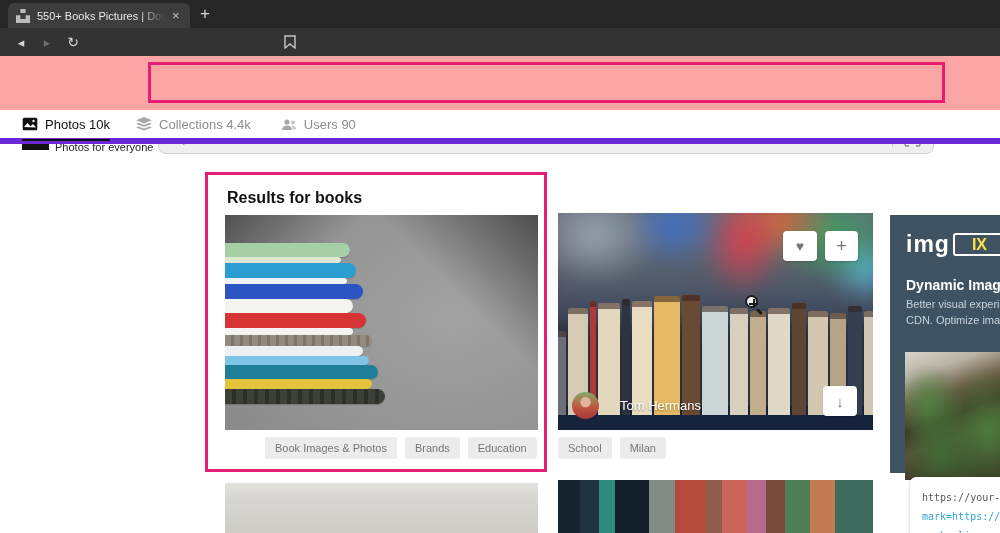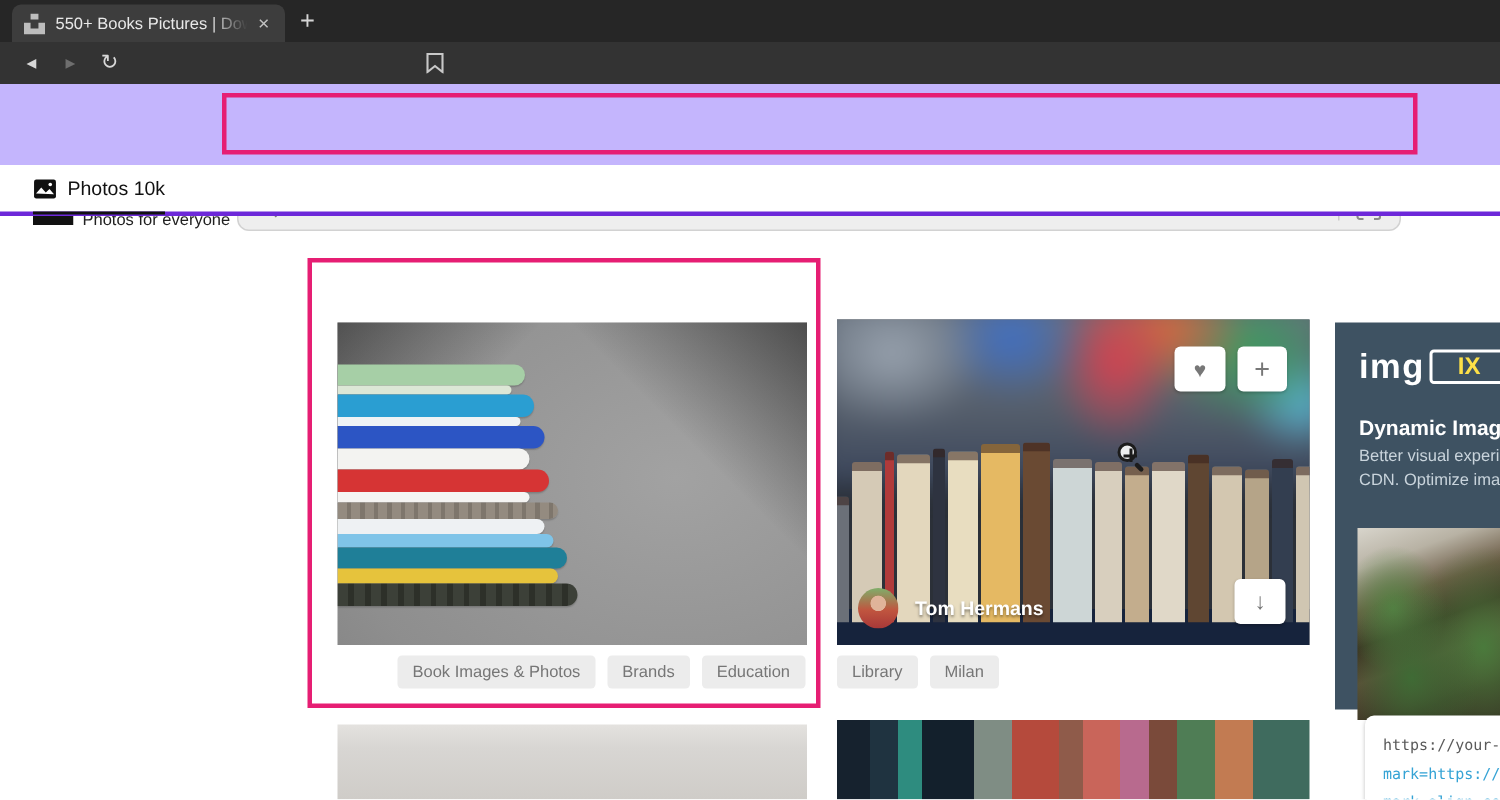--- a/index.html
+++ b/index.html
@@ -23,35 +23,35 @@
   .nav-fwd  { color:#6e6e6e; }
   .nav-reload { color:#d8d8d8; font-size:14px; }
   .bookmark-ico { margin-left:198px; width:12px; height:14px; }
   .urlbar { position:absolute; left:312px; top:33px; width:680px; height:19px; background:#282828;
             border-radius:3px; display:flex; align-items:center; padding:0 10px; gap:8px; }
   .url-text { font-size:12px; white-space:nowrap; }
   .url-domain { color:#dcdcdc; }
   .url-path { color:#8f8f8f; }
 
   
-  .site-header { position:absolute; left:0; top:56px; width:1000px; height:54px; background:#c4b5fd; }
+  .site-header { position:absolute; left:0; top:56px; width:1000px; height:54px; background:#fca5a5; }
   .logo { position:absolute; left:22px; top:67px; }
   .brand-name { position:absolute; left:55px; top:67px; font-size:15px; font-weight:bold; color:#111; }
   .brand-sub  { position:absolute; left:55px; top:85px; font-size:11px; color:#222; }
   .searchbar { position:absolute; left:158px; top:67px; width:776px; height:31px; background:#eee;
                border:1px solid #d2d2d2; border-radius:8px; display:flex; align-items:center; padding:0 12px; }
   .search-input { flex:1; border:none; background:transparent; outline:none; font-size:13px; color:#222;
                   font-family:"Liberation Sans", sans-serif; margin-left:9px; }
   .search-clear { color:#8a8a8a; font-size:15px; padding:0 10px; }
   .search-div { width:1px; height:16px; background:#cacaca; }
   .search-visual { padding-left:11px; display:flex; }
   .brands-link { position:absolute; left:978px; top:74px; font-size:13px; color:#555; white-space:nowrap; }
 
   
-  .rtabs { position:absolute; left:0; top:110px; width:1000px; height:34px; border-bottom:3px solid #6d28d9;
+  .rtabs { position:absolute; left:0; top:110px; width:1000px; height:34px; border-bottom:6px solid #6d28d9;
            display:flex; align-items:center; background:#fff;text-align:right; }
   .rtab { display:flex; align-items:center; gap:7px; font-size:13px; height:34px; }
   .rtab-photos { margin-left:22px; color:#111; border-bottom:2px solid #111; padding-top:2px; }
   .rtab-collections { margin-left:26px; color:#8d8d8d; }
   .rtab-users { margin-left:30px; color:#8d8d8d; }
 
   
   .results-heading { position:absolute; left:227px; top:189px; font-size:16px; font-weight:bold; color:#111; }
 
   .photo { position:absolute; overflow:hidden; background:#888; }
@@ -109,21 +109,21 @@
   .p2-books span:nth-child(15){ width:16px; height:82%; background:#b5a488; }
   .p2-books span:nth-child(16){ width:14px; height:88%; background:#333e50; }
   .p2-books span:nth-child(17){ width:20px; height:84%; background:#d0c6b2; }
 
   .hover-btn { position:absolute; background:#fff; border-radius:4px; color:#777;
                display:flex; align-items:center; justify-content:center;
                box-shadow:0 1px 2px rgba(0,0,0,.2); }
   .btn-like { width:34px; height:30px; right:56px; top:18px; font-size:14px; }
   .btn-add  { width:33px; height:30px; right:15px; top:18px; font-size:18px; }
   .btn-down { width:34px; height:30px; right:16px; bottom:14px; font-size:15px; }
-  .attribution { position:absolute; left:14px; bottom:11px; display:flex; align-items:center; gap:11px;font-weight:bold; }
+  .attribution { position:absolute; left:14px; bottom:11px; display:flex; align-items:center; gap:21px; }
   .avatar { width:27px; height:27px; border-radius:50%;
             background:
               radial-gradient(9px 9px at 50% 38%, #e0b49a 0 55%, rgba(224,180,154,0) 60%),
               linear-gradient(180deg,#7fae6a 0%, #c0553f 55%, #a83838 100%); }
   .author-name { color:#fff; font-size:13px; text-shadow:0 1px 2px rgba(0,0,0,.45); }
 
   .taglist { position:absolute; display:flex; gap:8px; }
   .tags1 { left:225px; top:437px;margin-left:40px; }
   .tags2 { left:558px; top:437px; }
   .pill { background:#ececec; color:#767676; font-size:11px; padding:5px 10px; border-radius:3px;
@@ -235,22 +235,40 @@
 
   <div class="rtabs">
     <div class="rtab rtab-photos">
       <svg width="16" height="14" viewBox="0 0 16 14">
         <rect x="0.7" y="0.7" width="14.6" height="12.6" rx="1.5" fill="#111"></rect>
         <path d="M2 10l3.5-4 3 3.3L11 7l3 3.5z" fill="#fff"></path>
         <circle cx="11.5" cy="4" r="1.2" fill="#fff"></circle>
       </svg>
       <span>Photos 10k</span>
     </div>
-  </div>
-
+    <div class="rtab rtab-collections">
+      <svg width="16" height="14" viewBox="0 0 16 14">
+        <path d="M8 0l8 3.2L8 6.4 0 3.2z" fill="#a8a8a8"></path>
+        <path d="M2.5 5.8L8 8l5.5-2.2L16 6.8 8 10 0 6.8z" fill="#a8a8a8"></path>
+        <path d="M2.5 9.4L8 11.6l5.5-2.2 2.5 1L8 13.6 0 10.4z" fill="#a8a8a8"></path>
+      </svg>
+      <span>Collections 4.4k</span>
+    </div>
+    <div class="rtab rtab-users">
+      <svg width="16" height="13" viewBox="0 0 16 13">
+        <circle cx="6" cy="4" r="2.6" fill="#a8a8a8"></circle>
+        <path d="M1 12c0-2.8 2.2-4.4 5-4.4s5 1.6 5 4.4z" fill="#a8a8a8"></path>
+        <circle cx="12" cy="4.5" r="2" fill="#c4c4c4"></circle>
+        <path d="M11 7.6c2.3 0 4 1.4 4 3.6h-3.2" fill="#c4c4c4"></path>
+      </svg>
+      <span>Users 90</span>
+    </div>
+  </div>
+
+  <div class="results-heading">Results for books</div>
 
   <div class="photo photo1">
     <div class="bk b1"></div>
     <div class="bk b2"></div>
     <div class="bk b3"></div>
     <div class="bk b4"></div>
     <div class="bk b5"></div>
     <div class="bk b6"></div>
     <div class="bk b7"></div>
     <div class="bk b8"></div>
@@ -299,21 +317,21 @@
     <div class="hover-btn btn-down">
         <span>↓</span>
       </div>
     <div class="attribution">
       <div class="avatar"></div>
       <span class="author-name">Tom Hermans</span>
     </div>
   </div>
 
   <div class="taglist tags2">
-    <span class="pill">Library</span>
+    <span class="pill">School</span>
     <span class="pill">Milan</span>
   </div>
 
   <div class="photo photo1b"></div>
   <div class="photo photo2b"></div>
 
   <div class="ad">
     <div class="ad-logo">
       <span class="ad-logo-img">img</span>
       <span class="ad-logo-ix">IX</span>

